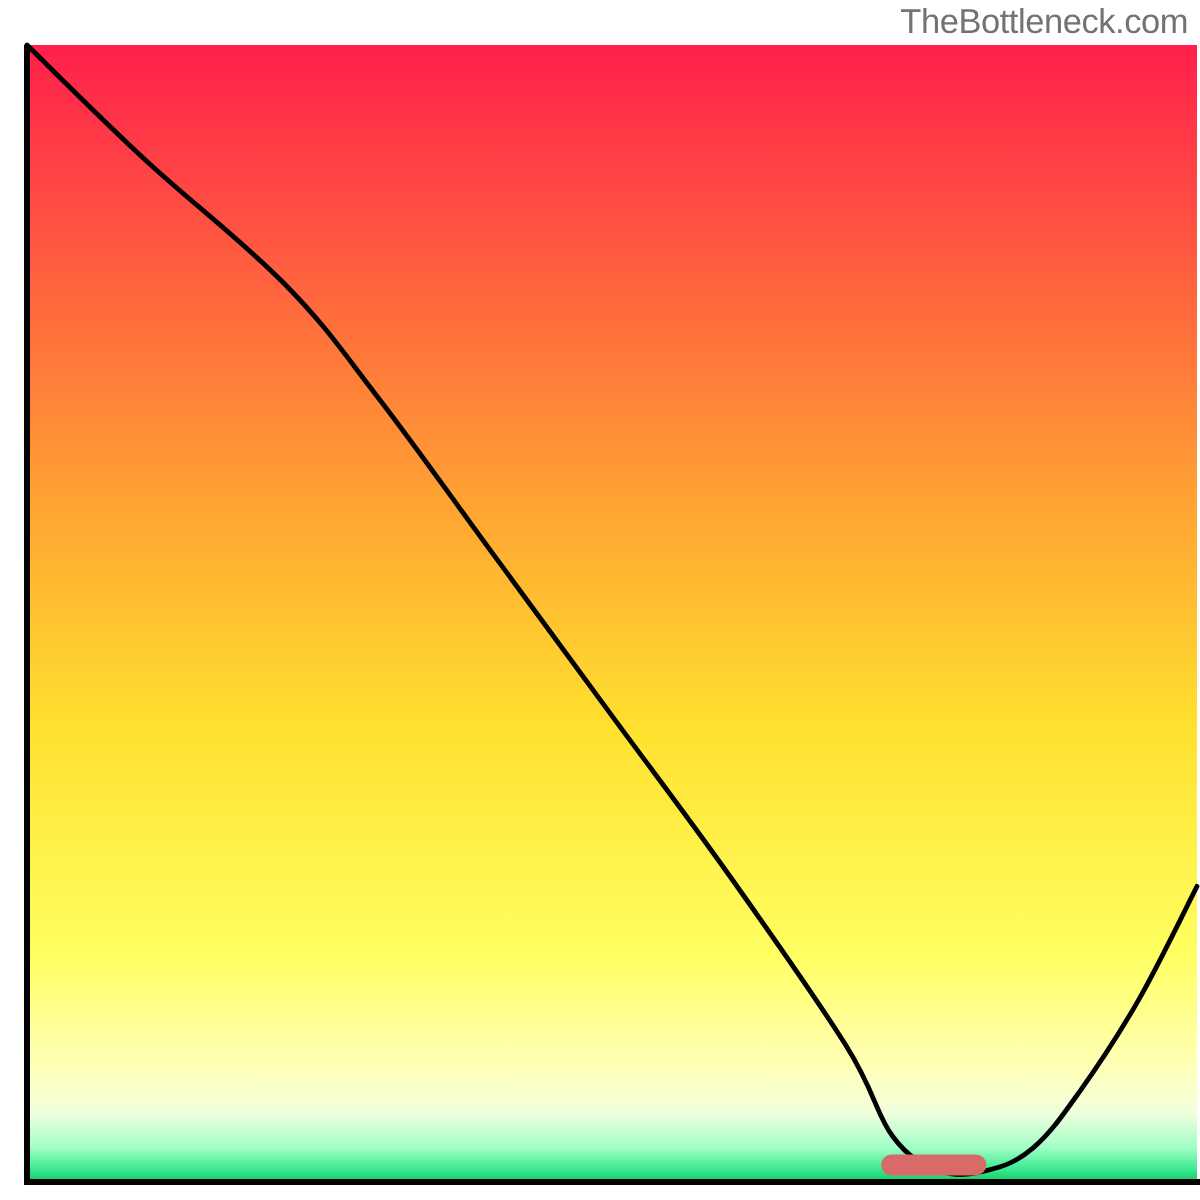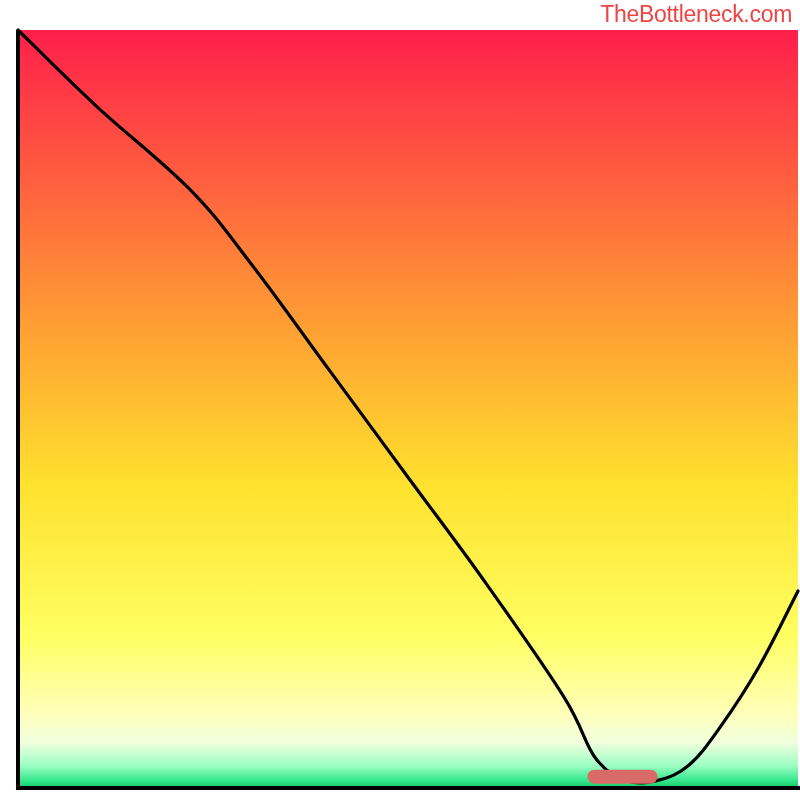--- a/index.html
+++ b/index.html
@@ -14,21 +14,21 @@
   .frame {
     position: relative;
     width: 800px;
     height: 800px;
   }
   .attribution {
     position: absolute;
     top: 1px;
     right: 8px;
     font-size: 23px;
-    color: #ef4444;
+    color: #737373;
     letter-spacing: -0.3px;
     font-weight: 500;
   }
   svg.plot {
     position: absolute;
     left: 0;
     top: 0;
     width: 800px;
     height: 800px;
   }

